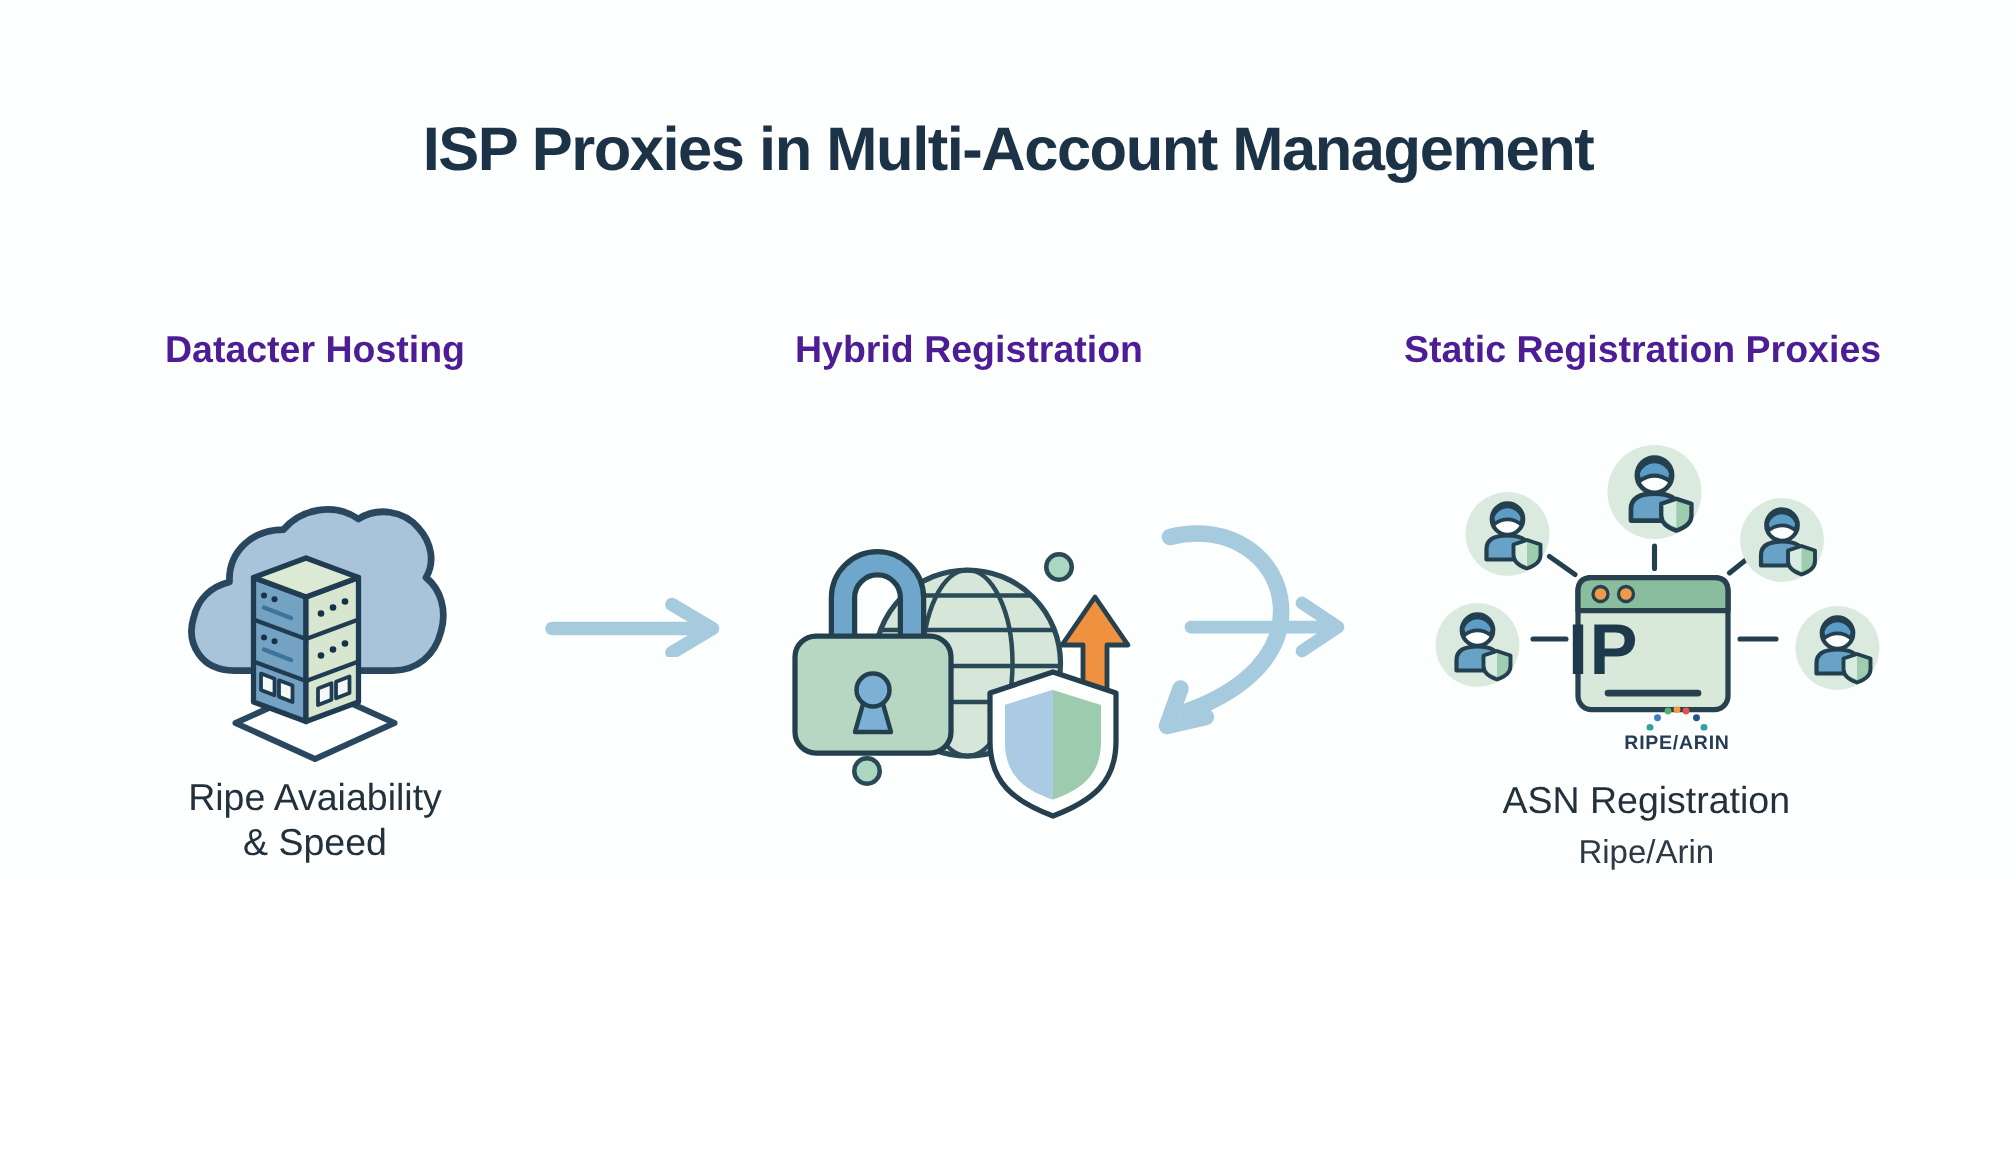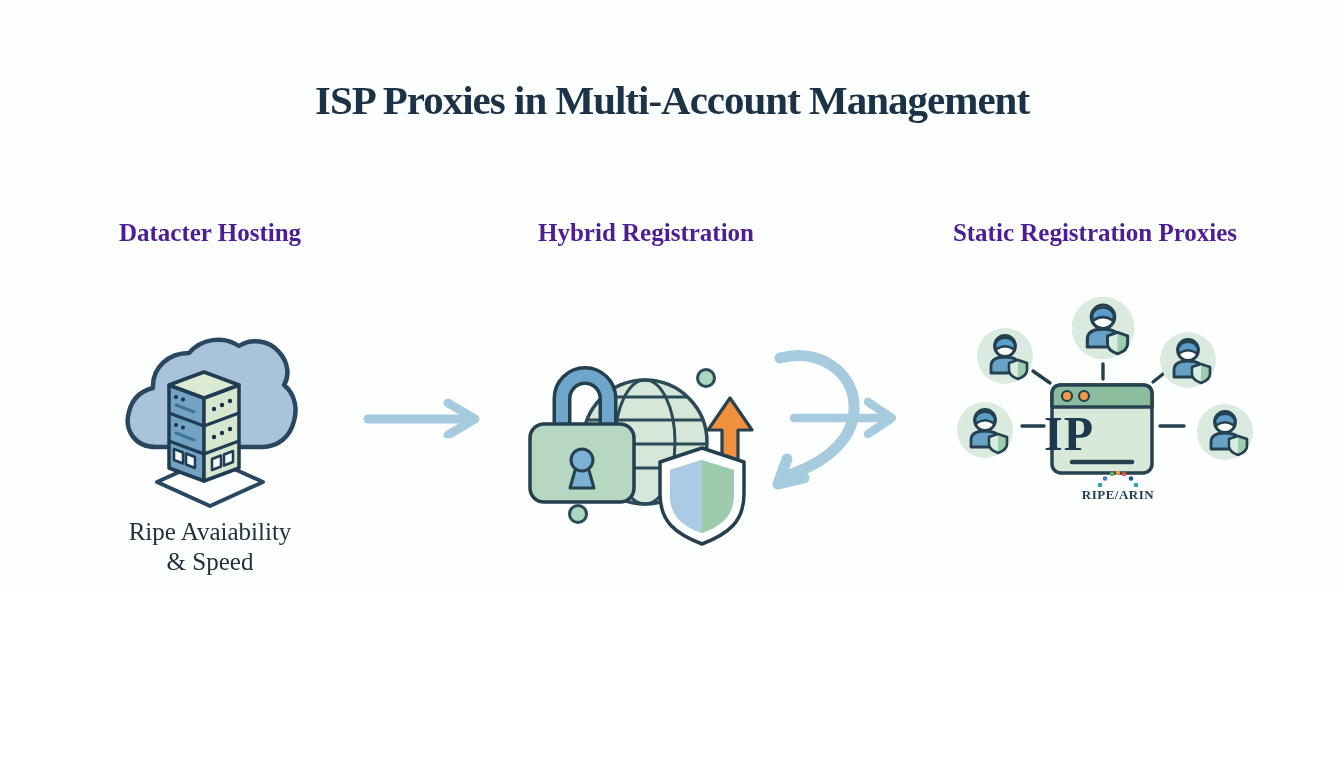--- a/index.html
+++ b/index.html
@@ -1,18 +1,18 @@
 <!DOCTYPE html>
 <html><head>
 <meta charset="utf-8">
 <style>
   html,body{margin:0;padding:0;}
   .stage{
     position:relative;width:1344px;height:592px;background:#fdfefe;
-    font-family:Liberation Serif, serif;overflow:hidden;color:#22313c;
+    font-family:Liberation Sans, sans-serif;overflow:hidden;color:#22313c;
   }
   .title{
     position:absolute;top:76px;left:0;width:1344px;margin:0;
     text-align:center;font-size:41px;font-weight:700;letter-spacing:-1px;
     color:#1c3347;
   }
   .col-header{
     position:absolute;top:219px;text-align:center;
     font-size:25px;font-weight:600;color:#4c1d95;
   }
@@ -186,19 +186,23 @@
       <circle cx="40" cy="14" r="2.3" fill="#2fa3a0"></circle>
     </svg>
     <span class="ripe-text">RIPE/ARIN</span>
   </div>
 
   <div class="caption cap1">
     <div>Ripe Avaiability</div>
     <div>&amp; Speed</div>
   </div>
 
+  <div class="caption cap3">
+    <div class="cap3-l1">ASN Registration</div>
+    <div class="cap3-l2">Ripe/Arin</div>
+  </div>
 
   <div class="banner">
     <span class="check">✓</span>
     <span class="check">✓</span>
   </div>
 
 </div>
 
 </body></html>

